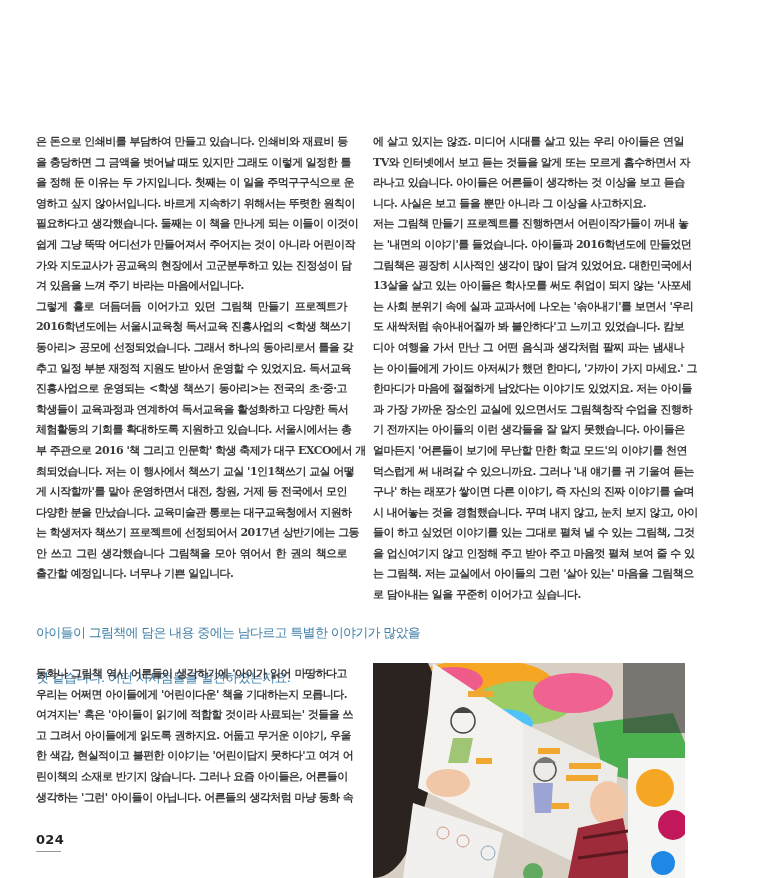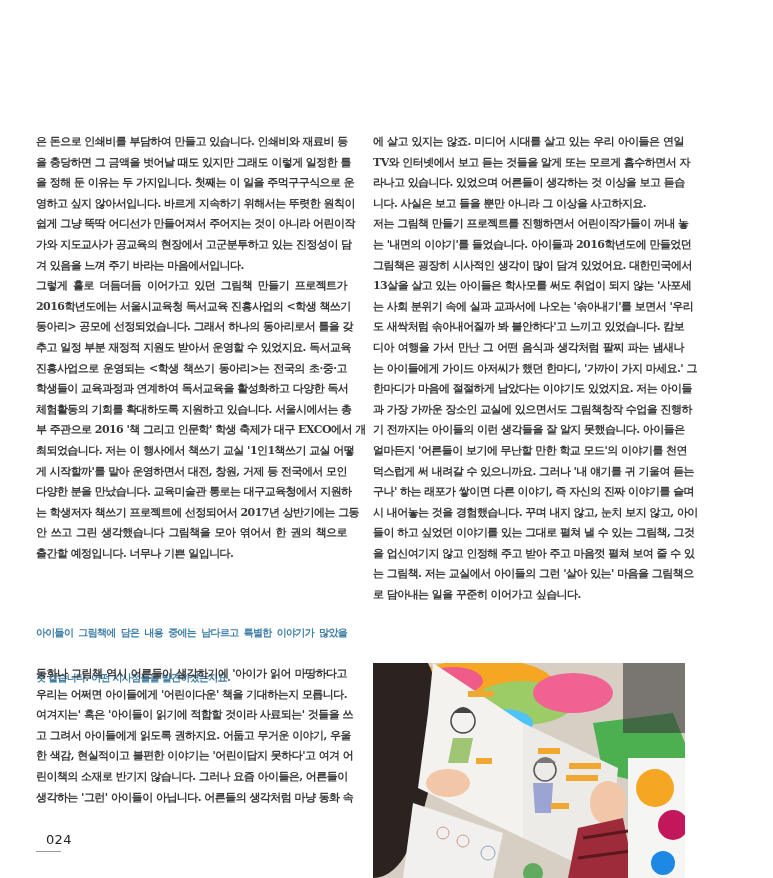--- a/index.html
+++ b/index.html
@@ -27,37 +27,37 @@
       font-weight: bold;
     }
     .line.last { text-align-last: left; }
 
     .heading-block { position: absolute; left: 36px; top: 623px; width: 311px; }
     .heading-line {
       display: block;
       height: 20.6px;
       line-height: 20.6px;
       font-family: "DejaVu Sans", "Liberation Sans", sans-serif;
-      font-weight: bold;
-      font-size: 10px;
+      font-weight: normal;
+      font-size: 13px;
       letter-spacing: -0.7px;
       white-space: nowrap;
       text-align: justify;
       text-align-last: justify;
     }
     .heading-line.last { text-align-last: left; margin-top: 24px; }
 
     .qa-body { position: absolute; left: 36px; top: 664px; width: 311px; }
 
     .page-number {
       position: absolute;
-      left: 46px;
+      left: 36px;
       top: 832px;
       font-family: "DejaVu Sans", "Liberation Sans", sans-serif;
-      font-weight: normal;
+      font-weight: bold;
       font-size: 13px;
       color: #222;
       letter-spacing: 0.3px;
     }
     .page-rule {
       position: absolute;
       left: 36px;
       top: 851px;
       width: 25px;
       height: 1px;
@@ -76,20 +76,21 @@
     .photo svg { display: block; width: 312px; height: 215px; }
   </style>
 </head>
 <body>
 
 <div class="column col-left">
   <span class="line">은 돈으로 인쇄비를 부담하여 만들고 있습니다. 인쇄비와 재료비 등</span>
   <span class="line">을 충당하면 그 금액을 벗어날 때도 있지만 그래도 이렇게 일정한 틀</span>
   <span class="line">을 정해 둔 이유는 두 가지입니다. 첫째는 이 일을 주먹구구식으로 운</span>
   <span class="line">영하고 싶지 않아서입니다. 바르게 지속하기 위해서는 뚜렷한 원칙이</span>
+  <span class="line">필요하다고 생각했습니다. 둘째는 이 책을 만나게 되는 이들이 이것이</span>
   <span class="line">쉽게 그냥 뚝딱 어디선가 만들어져서 주어지는 것이 아니라 어린이작</span>
   <span class="line">가와 지도교사가 공교육의 현장에서 고군분투하고 있는 진정성이 담</span>
   <span class="line last">겨 있음을 느껴 주기 바라는 마음에서입니다.</span>
   <span class="line">그렇게 홀로 더듬더듬 이어가고 있던 그림책 만들기 프로젝트가</span>
   <span class="line">2016학년도에는 서울시교육청 독서교육 진흥사업의 &lt;학생 책쓰기</span>
   <span class="line">동아리&gt; 공모에 선정되었습니다. 그래서 하나의 동아리로서 틀을 갖</span>
   <span class="line">추고 일정 부분 재정적 지원도 받아서 운영할 수 있었지요. 독서교육</span>
   <span class="line">진흥사업으로 운영되는 &lt;학생 책쓰기 동아리&gt;는 전국의 초·중·고</span>
   <span class="line">학생들이 교육과정과 연계하여 독서교육을 활성화하고 다양한 독서</span>
   <span class="line">체험활동의 기회를 확대하도록 지원하고 있습니다. 서울시에서는 총</span>
@@ -116,21 +117,21 @@
   <span class="line">린이책의 소재로 반기지 않습니다. 그러나 요즘 아이들은, 어른들이</span>
   <span class="line">생각하는 '그런' 아이들이 아닙니다. 어른들의 생각처럼 마냥 동화 속</span>
 </div>
 
 <div class="page-number">024</div>
 <div class="page-rule"></div>
 
 <div class="column col-right">
   <span class="line">에 살고 있지는 않죠. 미디어 시대를 살고 있는 우리 아이들은 연일</span>
   <span class="line">TV와 인터넷에서 보고 듣는 것들을 알게 또는 모르게 흡수하면서 자</span>
-  <span class="line">라나고 있습니다. 있었으며 어른들이 생각하는 것 이상을 보고 듣습</span>
+  <span class="line">라나고 있습니다. 아이들은 어른들이 생각하는 것 이상을 보고 듣습</span>
   <span class="line last">니다. 사실은 보고 들을 뿐만 아니라 그 이상을 사고하지요.</span>
   <span class="line">저는 그림책 만들기 프로젝트를 진행하면서 어린이작가들이 꺼내 놓</span>
   <span class="line">는 '내면의 이야기'를 들었습니다. 아이들과 2016학년도에 만들었던</span>
   <span class="line">그림책은 굉장히 시사적인 생각이 많이 담겨 있었어요. 대한민국에서</span>
   <span class="line">13살을 살고 있는 아이들은 학사모를 써도 취업이 되지 않는 '사포세</span>
   <span class="line">는 사회 분위기 속에 실과 교과서에 나오는 '솎아내기'를 보면서 '우리</span>
   <span class="line">도 새싹처럼 솎아내어질까 봐 불안하다'고 느끼고 있었습니다. 캄보</span>
   <span class="line">디아 여행을 가서 만난 그 어떤 음식과 생각처럼 팔찌 파는 냄새나</span>
   <span class="line">는 아이들에게 가이드 아저씨가 했던 한마디, '가까이 가지 마세요.' 그</span>
   <span class="line">한마디가 마음에 절절하게 남았다는 이야기도 있었지요. 저는 아이들</span>

